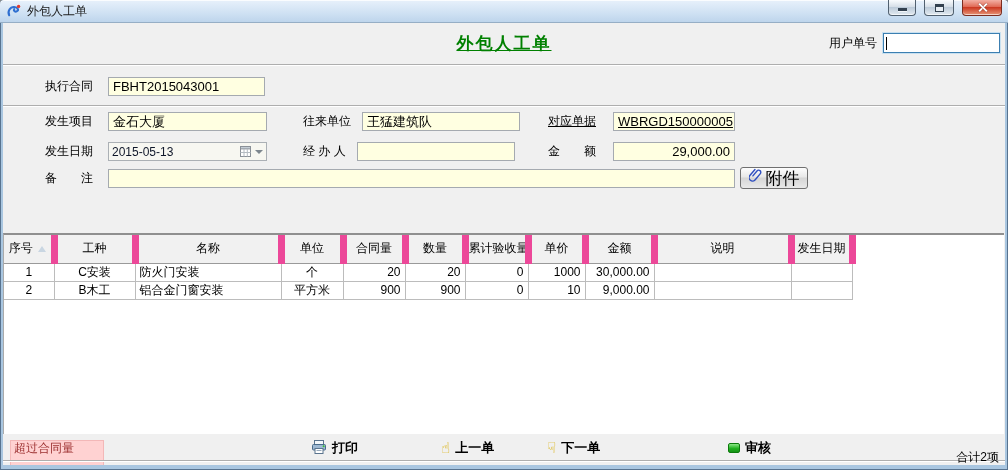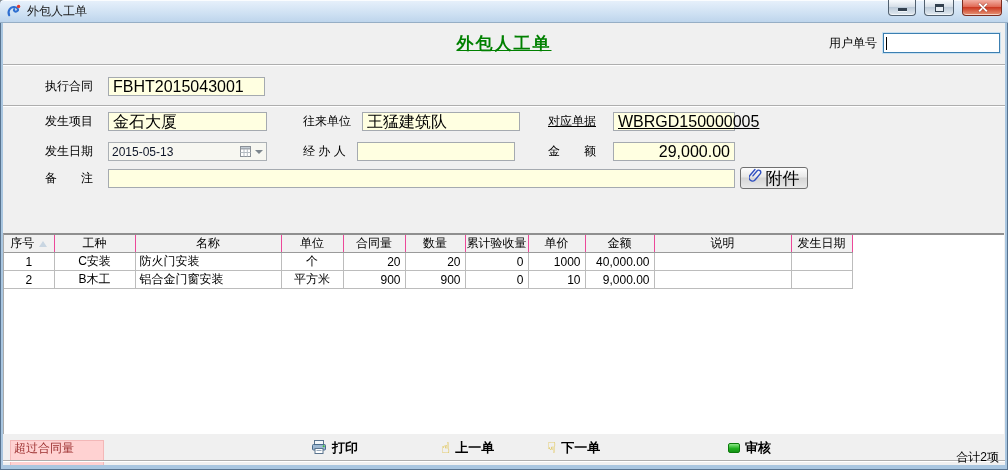--- a/index.html
+++ b/index.html
@@ -58,21 +58,21 @@
     width:117px; height:20px; background:#fff; border:1px solid #3c7fb1;
     box-shadow:0 0 0 1px #c8e0f0; display:flex; align-items:center; padding:0 2px;
   }
   .caret{ width:1px; height:13px; background:#000; }
   .sep{ position:absolute; left:0; right:0; height:2px;
         border-top:1px solid #aeaeae; border-bottom:1px solid #ffffff; }
   .sep1{ top:41px; } .sep2{ top:82px; } .sep-bottom{ bottom:3px; }
   .frow{ position:absolute; display:flex; align-items:center; }
   .fld{
     height:19px; border:1px solid #a5aab0; background:#ffffe1;
-    font-size:16px; line-height:17px; padding:0 4px; color:#000;
+    font-size:13px; line-height:17px; padding:0 4px; color:#000;
     display:flex; align-items:center;
   }
   .fld.right{ justify-content:flex-end; }
   .datefld{
     height:19px; border:1px solid #abb0b5; background:#f7f7f1; color:#0f172a;
     font-size:12px; display:flex; align-items:center; padding:0 3px; position:relative;
   }
   .datefld .dval{ flex:1; }
   .cal-icon{ width:11px; height:11px; margin-right:4px; }
   .dd-arrow{ width:0; height:0; border-left:4px solid transparent; border-right:4px solid transparent;
@@ -84,22 +84,22 @@
     display:flex; align-items:center; justify-content:center; gap:4px;
     font-size:17px; cursor:pointer;
   }
   
   .grid{
     position:absolute; left:0; right:1px; top:210px; height:201px;
     background:#fff; border-top:2px solid #8f8f8f; border-left:1px solid #aaa;
   }
   table.sheet{ border-collapse:collapse; table-layout:fixed; width:848px; }
   table.sheet th{
-    height:17px; background:#f1f1f1; font-weight:normal; font-size:12px;
-    border-right:1px solid #ec4899; border-bottom:1px solid #9a9a9a;
+    height:28px; background:#f1f1f1; font-weight:normal; font-size:12px;
+    border-right:7px solid #ec4899; border-bottom:1px solid #9a9a9a;
     text-align:center; position:relative; overflow:hidden; white-space:nowrap;
   }
   table.sheet td{
     height:17px; font-size:12px; background:#fff;
     border-right:1px solid #bcbcbc; border-bottom:1px solid #bcbcbc;
     padding:0 4px; overflow:hidden; white-space:nowrap;
   }
   td.c,th.c{ text-align:center; } td.r{ text-align:right; } td.l{ text-align:left; }
   .sort-tri{
     display:inline-block; width:0; height:0; margin-left:5px;
@@ -254,21 +254,21 @@
         </tr>
         <tr>
           <td class="c">1</td>
           <td class="c">C安装</td>
           <td class="l">防火门安装</td>
           <td class="c">个</td>
           <td class="r">20</td>
           <td class="r">20</td>
           <td class="r">0</td>
           <td class="r">1000</td>
-          <td class="r">40,000.00</td>
+          <td class="r">30,000.00</td>
           <td class="l"></td>
           <td class="l"></td>
         </tr>
         <tr>
           <td class="c">2</td>
           <td class="c">B木工</td>
           <td class="l">铝合金门窗安装</td>
           <td class="c">平方米</td>
           <td class="r">900</td>
           <td class="r">900</td>

